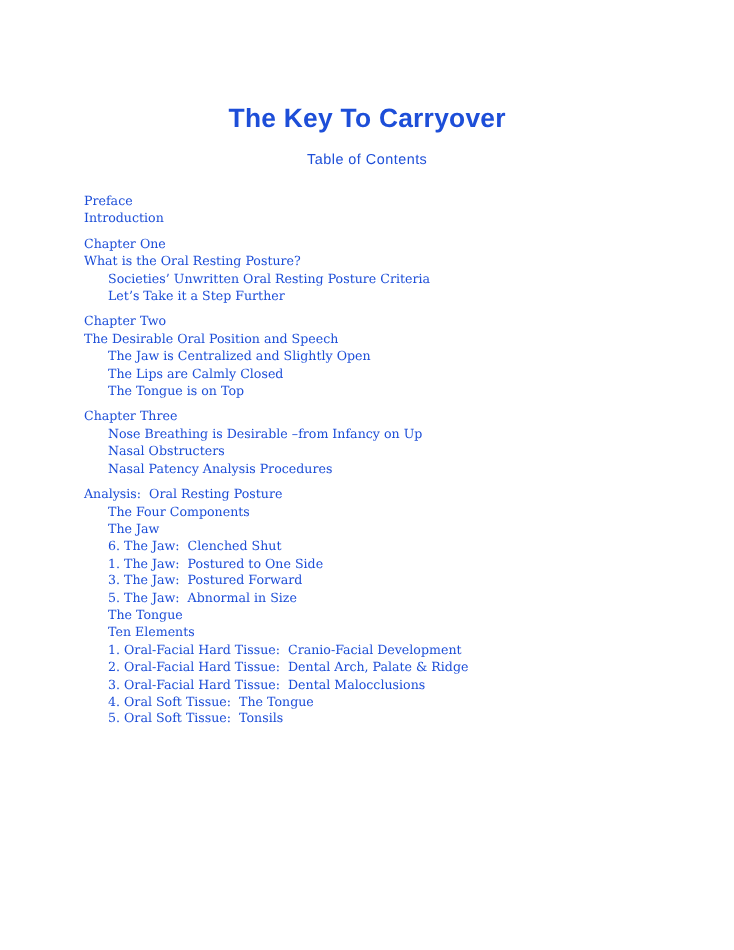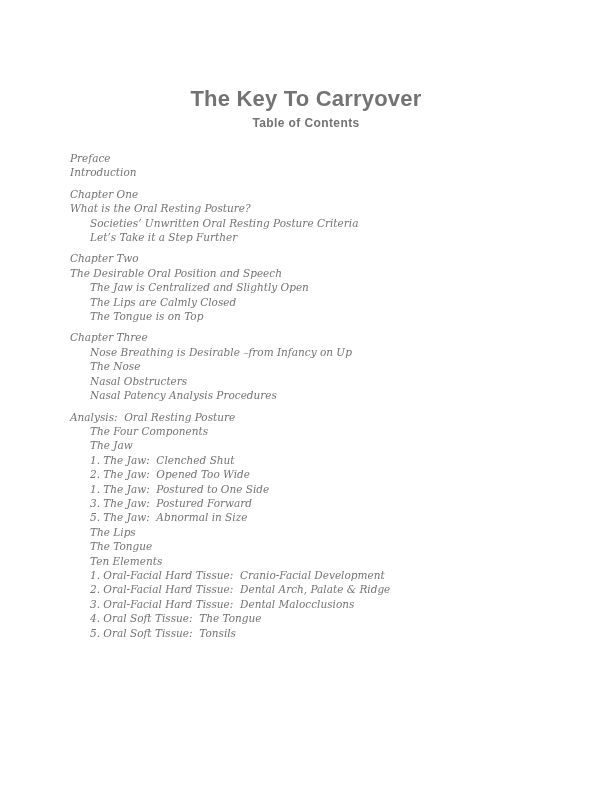--- a/index.html
+++ b/index.html
@@ -5,62 +5,61 @@
   * { margin: 0; padding: 0; box-sizing: border-box; }
 
   html, body {
     background: #ffffff;
   }
 
   .page {
     width: 612px;
     height: 792px;
     background: #ffffff;
-    color: #737373;
+    color: #1d4ed8;
     position: relative;
     overflow: hidden;
     margin: 0 auto;
   }
 
   .doc-title {
     font-family: "Liberation Sans", sans-serif;
     font-weight: 700;
     font-size: 22px;
     line-height: 26px;
     text-align: center;
     padding-top: 86px;
     letter-spacing: 0.2px;
   }
 
   .doc-subtitle {
     font-family: "Liberation Sans", sans-serif;
-    font-weight: 700;
+    font-weight: 400;
     font-size: 12px;
     line-height: 15px;
     text-align: center;
-    margin-top: 4px;
+    margin-top: 14px;
     letter-spacing: 0.4px;
   }
 
   .toc {
     padding-top: 20px;
     padding-left: 70px;
     padding-right: 50px;
     font-family: "DejaVu Serif", serif;
     font-size: 10.5px;
     line-height: 14.4px;
   }
 
   .toc-group + .toc-group {
     margin-top: 7px;
   }
 
   .toc-line {
     white-space: pre;
-    font-style: italic;
   }
 
   .toc-line.indent-1 {
     padding-left: 20px;
   }
 </style>
 </head>
 <body>
 
 <div class="page">
@@ -80,34 +79,31 @@
       <div class="toc-group">
         <div class="toc-line indent-0">Chapter Two</div>
         <div class="toc-line indent-0">The Desirable Oral Position and Speech</div>
         <div class="toc-line indent-1">The Jaw is Centralized and Slightly Open</div>
         <div class="toc-line indent-1">The Lips are Calmly Closed</div>
         <div class="toc-line indent-1">The Tongue is on Top</div>
       </div>
       <div class="toc-group">
         <div class="toc-line indent-0">Chapter Three</div>
         <div class="toc-line indent-1">Nose Breathing is Desirable –from Infancy on Up</div>
-        <div class="toc-line indent-1">The Nose</div>
         <div class="toc-line indent-1">Nasal Obstructers</div>
         <div class="toc-line indent-1">Nasal Patency Analysis Procedures</div>
       </div>
       <div class="toc-group">
         <div class="toc-line indent-0">Analysis:  Oral Resting Posture</div>
         <div class="toc-line indent-1">The Four Components</div>
         <div class="toc-line indent-1">The Jaw</div>
-        <div class="toc-line indent-1">1. The Jaw:  Clenched Shut</div>
-        <div class="toc-line indent-1">2. The Jaw:  Opened Too Wide</div>
+        <div class="toc-line indent-1">6. The Jaw:  Clenched Shut</div>
         <div class="toc-line indent-1">1. The Jaw:  Postured to One Side</div>
         <div class="toc-line indent-1">3. The Jaw:  Postured Forward</div>
         <div class="toc-line indent-1">5. The Jaw:  Abnormal in Size</div>
-        <div class="toc-line indent-1">The Lips</div>
         <div class="toc-line indent-1">The Tongue</div>
         <div class="toc-line indent-1">Ten Elements</div>
         <div class="toc-line indent-1">1. Oral-Facial Hard Tissue:  Cranio-Facial Development</div>
         <div class="toc-line indent-1">2. Oral-Facial Hard Tissue:  Dental Arch, Palate &amp; Ridge</div>
         <div class="toc-line indent-1">3. Oral-Facial Hard Tissue:  Dental Malocclusions</div>
         <div class="toc-line indent-1">4. Oral Soft Tissue:  The Tongue</div>
         <div class="toc-line indent-1">5. Oral Soft Tissue:  Tonsils</div>
       </div>
     </div>
 </div>

